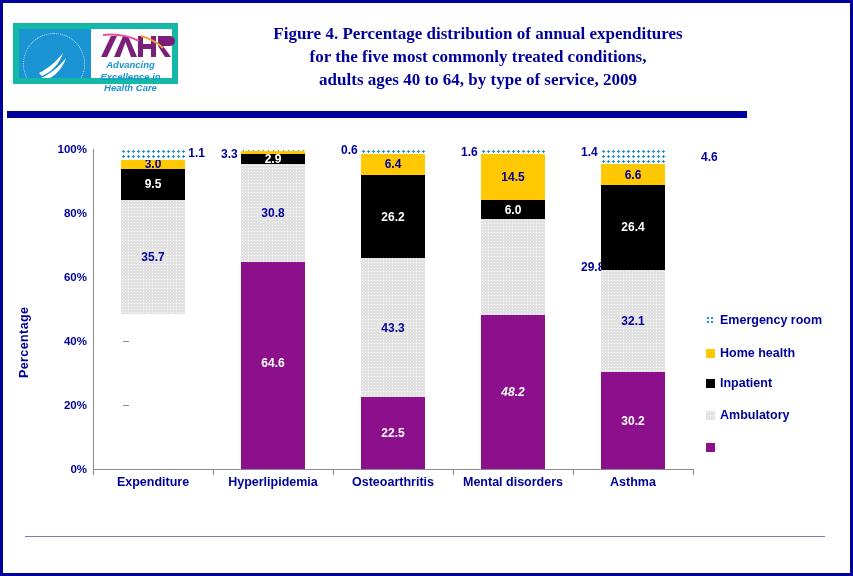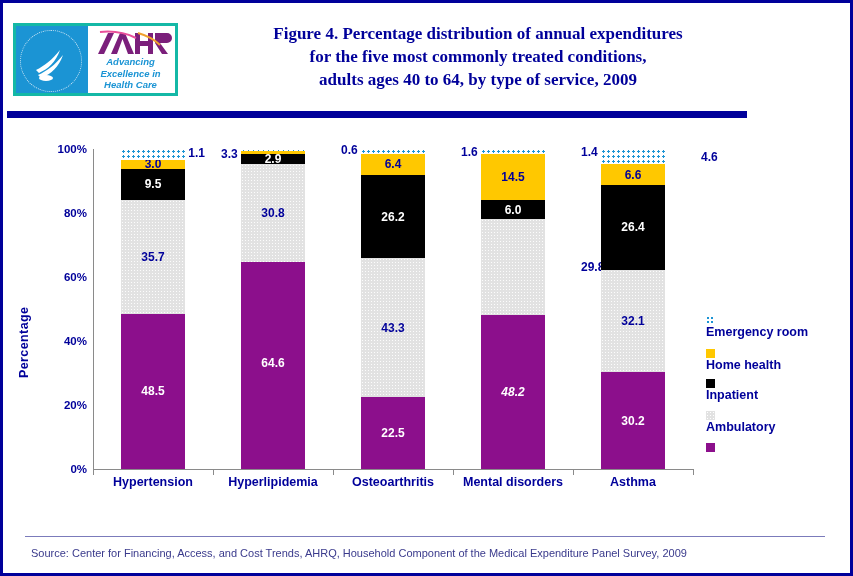--- a/index.html
+++ b/index.html
@@ -3,22 +3,22 @@
 <meta charset="utf-8">
 <style>
   html,body{margin:0;padding:0;background:#ffffff;}
   body{width:853px;height:576px;font-family:"Liberation Sans",sans-serif;}
 
   .page{position:relative;width:853px;height:576px;box-sizing:border-box;
         border:3px solid #00009a;background:#ffffff;overflow:hidden;}
 
   
   .header{position:absolute;left:0;top:0;width:847px;height:100px;}
-  .logo{position:absolute;left:10px;top:20px;width:165px;height:73px;
-        border:3px solid #14b8a6;box-sizing:border-box;display:flex;background:#fff;}
+  .logo{position:absolute;left:10px;top:20px;width:165px;height:61px;
+        border:6px solid #14b8a6;box-sizing:border-box;display:flex;background:#fff;}
   .logo-left{width:72px;background:#1b94d4;position:relative;overflow:hidden;}
   .hhs-ring{position:absolute;left:4px;top:4px;width:62px;height:62px;
             border-radius:50%;border:1px dotted #cfe6f5;box-sizing:border-box;}
   .hhs-bird{position:absolute;left:14px;top:14px;width:44px;height:44px;}
   .logo-right{flex:1;position:relative;background:#ffffff;}
   .ahrq-word{position:absolute;left:6px;top:4px;width:80px;height:26px;}
   .ahrq-tag{position:absolute;left:0;right:2px;top:30px;text-align:center;
             color:#1b94d4;font-size:9.5px;font-weight:bold;font-style:italic;
             line-height:11.5px;font-family:"Liberation Sans",sans-serif;}
 
@@ -70,21 +70,21 @@
                  white-space:nowrap;transform:translateY(-50%);}
   .outside-label.right{left:100px;}
   .outside-label.left{right:100px;}
 
   .xcats{position:absolute;left:90px;top:352px;width:600px;height:24px;}
   .xcat{position:absolute;width:120px;text-align:center;color:#00009a;
         font-size:12.5px;font-weight:bold;}
 
   
   .legend{position:absolute;left:703px;top:190px;width:140px;}
-  .legend-item{position:absolute;left:0;display:flex;align-items:flex-start;flex-direction:column;}
+  .legend-item{position:absolute;left:0;display:flex;align-items:flex-start;}
   .swatch{width:9px;height:9px;margin-top:3px;margin-right:5px;flex:0 0 auto;
           box-sizing:border-box;}
   .swatch.er{background:#ffffff;
      background-image:radial-gradient(circle, #1b94d4 1.1px, transparent 1.2px);
      background-size:4px 4px;}
   .swatch.hh{background:#ffc800;}
   .swatch.inp{background:#000000;}
   .swatch.amb{background:#e2e2e2;
      background-image:radial-gradient(circle,#ffffff 0.6px,transparent 0.7px);
      background-size:3px 3px;}
@@ -156,23 +156,20 @@
         <div class="ytickmark" style="top: 256px;"></div>
         <div class="ytick" style="top: 320px;">0%</div>
         <div class="ytickmark" style="top: 320px;"></div>
       </div>
     <div class="plot" id="plot">
       <div class="axis-v"></div>
       <div class="axis-h"></div>
     <div class="bar-slot" style="left: 0px;">
           <div class="xtickmark" style="left: 0px;"></div>
           <div class="bar">
-            <div class="seg rx" style="height: 155.2px; bottom: 0px;">
-              <span>48.5</span>
-            </div>
             <div class="seg amb" style="height: 114.24px; bottom: 155.2px;">
               <span>35.7</span>
             </div>
             <div class="seg inp" style="height: 30.4px; bottom: 269.44px;">
               <span>9.5</span>
             </div>
             <div class="seg hh" style="height: 9.6px; bottom: 299.84px;">
               <span>3.0</span>
             </div>
             <div class="seg er" style="height: 10.56px; bottom: 309.44px;">
@@ -256,21 +253,21 @@
             <div class="seg hh" style="height: 21.12px; bottom: 283.84px;">
               <span>6.6</span>
             </div>
             <div class="seg er" style="height: 14.72px; bottom: 304.96px;">
               <div class="outside-label right" style="top: 7.36px;">4.6</div>
             </div>
           </div>
         </div>
       </div>
     <div class="xcats" id="xcats">
-        <div class="xcat" style="left: 0px;">Hypertension</div>
+        <div class="xcat" style="left: 0px;">Expenditure</div>
         <div class="xcat" style="left: 120px;">Hyperlipidemia</div>
         <div class="xcat" style="left: 240px;">Osteoarthritis</div>
         <div class="xcat" style="left: 360px;">Mental disorders</div>
         <div class="xcat" style="left: 480px;">Asthma</div>
       </div>
     <div class="legend" id="legend">
         <div class="legend-item" style="top: 0px;">
           <span class="swatch er"></span>
           <span class="legend-text">Emergency room</span>
         </div>
@@ -286,14 +283,13 @@
           <span class="swatch amb"></span>
           <span class="legend-text">Ambulatory</span>
         </div>
         <div class="legend-item" style="top: 127px;">
           <span class="swatch rx"></span>
         </div>
       </div>
   </div>
 
   <div class="footer-rule"></div>
-  <div class="source">Source: Center for Financing, Access, and Cost Trends, AHRQ, Household Component of the Medical Expenditure Panel Survey,  2009</div>
 </div>
 
 </body></html>

